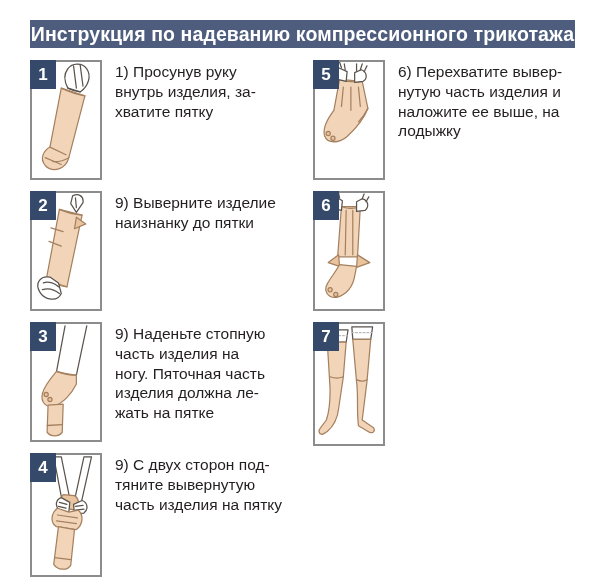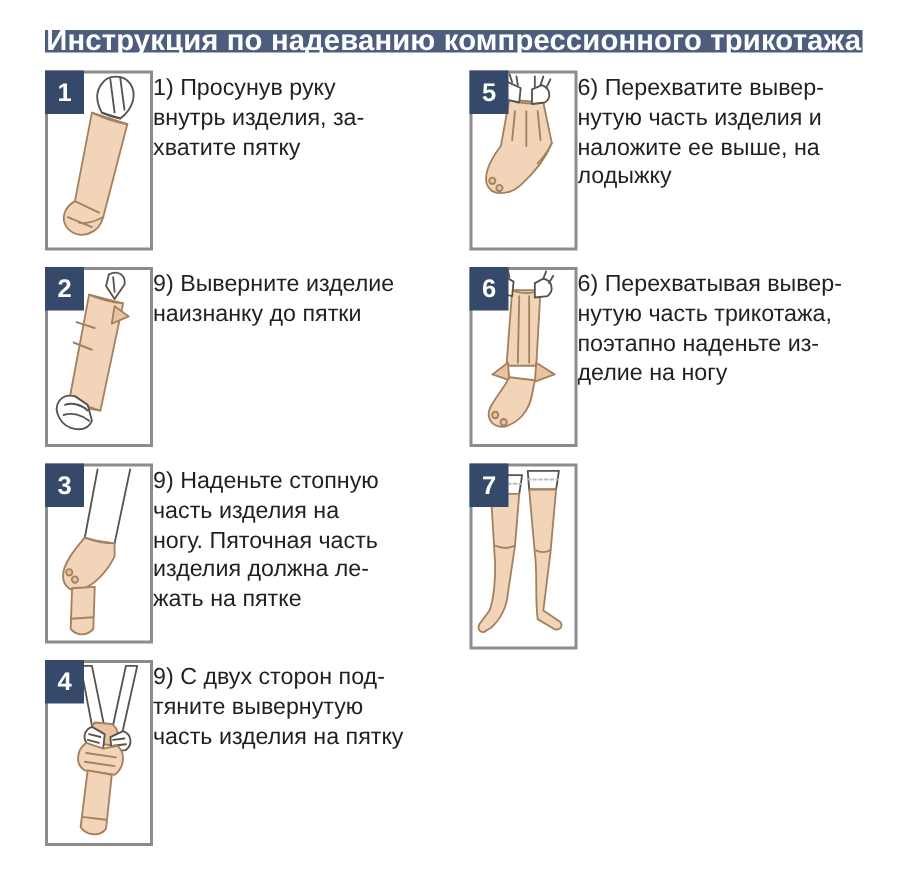--- a/index.html
+++ b/index.html
@@ -1,40 +1,40 @@
 <!DOCTYPE html>
 <html><head>
 <meta charset="utf-8">
 <style>
   html,body{margin:0;padding:0}
   body{
     width:600px;height:584px;background:#ffffff;overflow:hidden;
     font-family:"Liberation Sans",sans-serif;color:#231F20;
   }
   .header{
-    margin:20px 25px 12px 30px;height:15px;background:#4E5D7E;
+    margin:20px 25px 12px 30px;height:28px;background:#4E5D7E;
     color:#fff;font-weight:bold;font-size:19.5px;letter-spacing:.1px;
     display:flex;align-items:center;justify-content:center;
   }
   .cols{display:flex;padding-left:30px}
   .col-left{width:283px;flex:none}
   .col-right{width:287px;flex:none}
   .step{display:flex;margin-bottom:11px}
   .fig{
     position:relative;width:72px;height:120px;flex:none;box-sizing:border-box;
     background:#fff;border:2px solid #8C8C8C;
   }
   .fig.tall{height:124px}
   .badge{
     position:absolute;top:-2px;left:-2px;width:26px;height:29px;
     background:#35496B;color:#fff;font-weight:bold;font-size:17px;
     display:flex;align-items:center;justify-content:center;z-index:2;
   }
   .txt{
-    padding-top:2px;font-size:15.5px;line-height:1.28;
+    margin-left:13px;padding-top:2px;font-size:15.5px;line-height:1.28;
     white-space:pre-line;
   }
   .art{display:block;width:100%;height:100%}
   .art path,.art circle{stroke-width:1.3;stroke-linecap:round;stroke-linejoin:round}
   .sk{fill:#F2D5B8;stroke:#A5805F}
   .sk2{fill:#E9C49F;stroke:#A5805F}
   .wh{fill:#ffffff;stroke:#5A524C}
   .lsk{fill:none;stroke:#A5805F}
   .ln{fill:none;stroke:#5A524C}
   .lace{fill:none;stroke:#BBBBBB;stroke-width:1;stroke-dasharray:2 2}
@@ -158,24 +158,20 @@
           <path class="sk2" d="M45 64 L58 72 L44 77 Z"></path>
           <path class="sk" d="M26 74 L44 76 L42 86 C40 97 33 105 23 108 C13 109 9 101 13 94 C17 87 23 80 26 74 Z"></path>
           <circle class="sk2" cx="16" cy="100" r="2.2"></circle>
           <circle class="sk2" cx="22" cy="105" r="2.2"></circle>
           <path class="wh" d="M22 4 C16 5 14 12 19 16 L28 18 L29 8 Z"></path>
           <path class="ln" d="M21 5 L19 0 M26 5 L25 0"></path>
           <path class="wh" d="M50 6 C56 7 58 14 53 18 L44 19 L44 9 Z"></path>
           <path class="ln" d="M50 6 L52 1 M54 9 L57 4"></path>
         </svg>
       </div>
-      <div class="txt">6) Перехватывая вывер-
-нутую часть трикотажа,
-поэтапно наденьте из-
-делие на ногу</div>
     </div>
 
     <div class="step">
       <div class="fig tall">
         <div class="badge">7</div>
         <svg class="art" viewBox="0 0 72 125" preserveAspectRatio="none">
           <path class="wh" d="M39 3 L61 3 L59 16 L40 16 Z"></path>
           <path class="lace" d="M39 9 L60 9"></path>
           <path class="sk" d="M40 16 L59 16 L55 60 L50 100 L62 108 C64 111 62 114 58 113 L46 106 C44 90 46 75 44 60 Z"></path>
           <path class="lsk" d="M44 58 Q50 61 55 58"></path>

